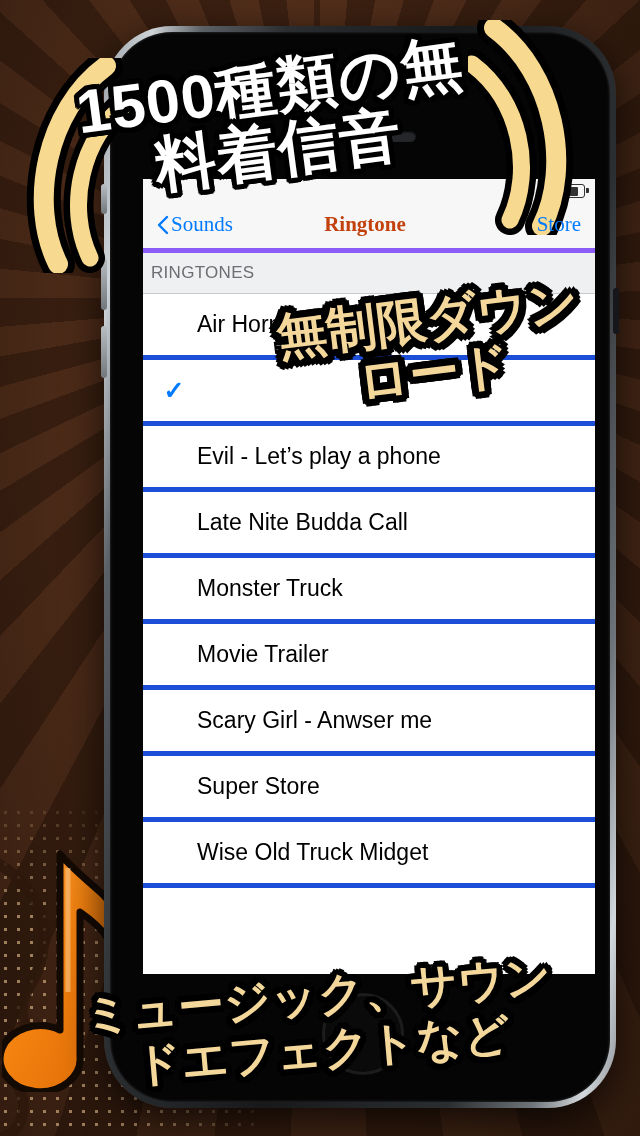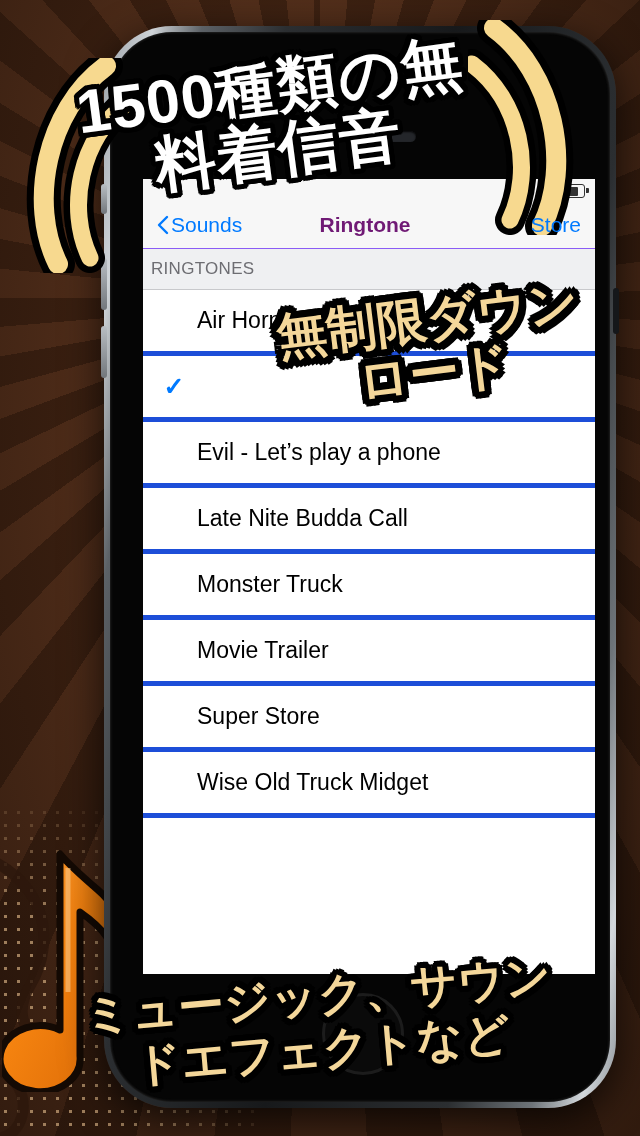--- a/index.html
+++ b/index.html
@@ -187,41 +187,42 @@
   .battery-fill {
     position: absolute;
     left: 1.5px; top: 1.5px; bottom: 1.5px;
     width: 18px;
     background: #333;
     border-radius: 1px;
   }
   .navbar {
     height: 47px;
     background: #f7f7f7;
-    border-bottom: 1px solid #8b5cf6;
+    border-bottom: 5px solid #8b5cf6;
     display: flex;
     align-items: center;
     justify-content: space-between;
     padding: 0 14px;
     position: relative;
+    font-family: Liberation Serif, serif;
   }
   .nav-back {
     color: #007aff;
     font-size: 21px;
     display: flex;
     align-items: center;
     gap: 2px;
   }
   .nav-title {
     position: absolute;
     left: 0; right: 8px;
     text-align: center;
     font-size: 21px;
     font-weight: bold;
-    color: #701a75;
+    color: #c2410c;
     pointer-events: none;
   }
   .nav-store {
     color: #007aff;
     font-size: 21px;
     z-index: 2;
     margin-left: 38px;
   }
   .section-header {
     height: 40px;
@@ -393,20 +394,24 @@
               <div class="row">
                 <div class="row-check"></div>
                 <div class="row-label">Monster Truck</div>
               </div>
               <div class="row">
                 <div class="row-check"></div>
                 <div class="row-label">Movie Trailer</div>
               </div>
               <div class="row">
                 <div class="row-check"></div>
+                <div class="row-label">Scary Girl - Anwser me</div>
+              </div>
+              <div class="row">
+                <div class="row-check"></div>
                 <div class="row-label">Super Store</div>
               </div>
               <div class="row">
                 <div class="row-check"></div>
                 <div class="row-label">Wise Old Truck Midget</div>
               </div>
             </div>
         </div>
 
         <div class="home-btn"></div>

